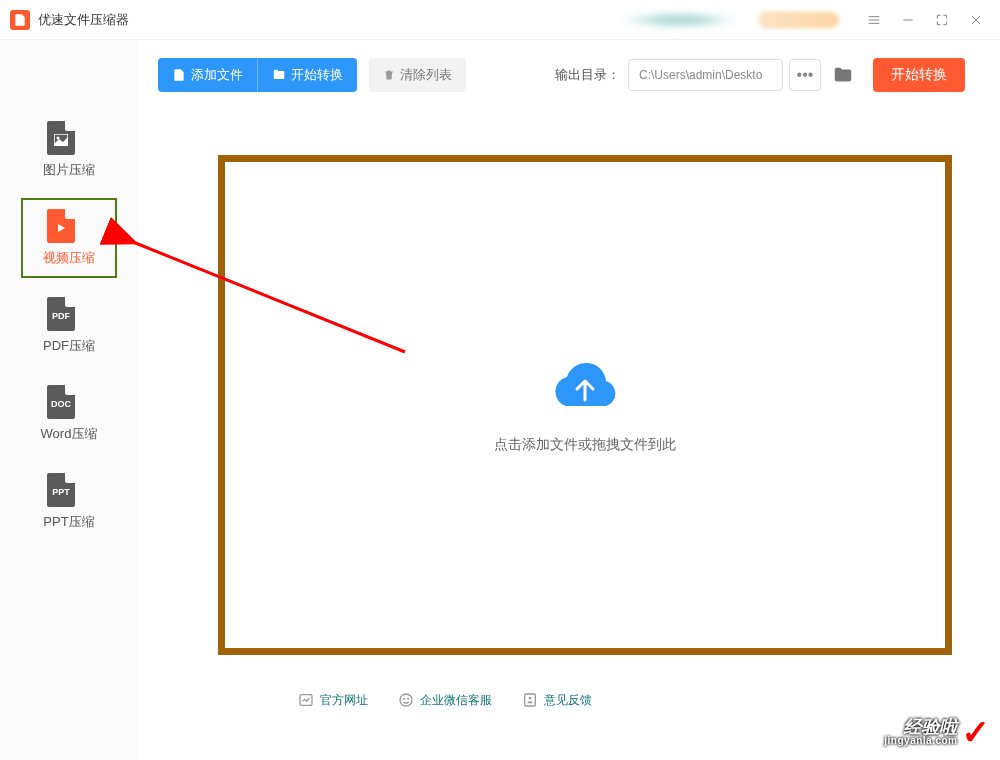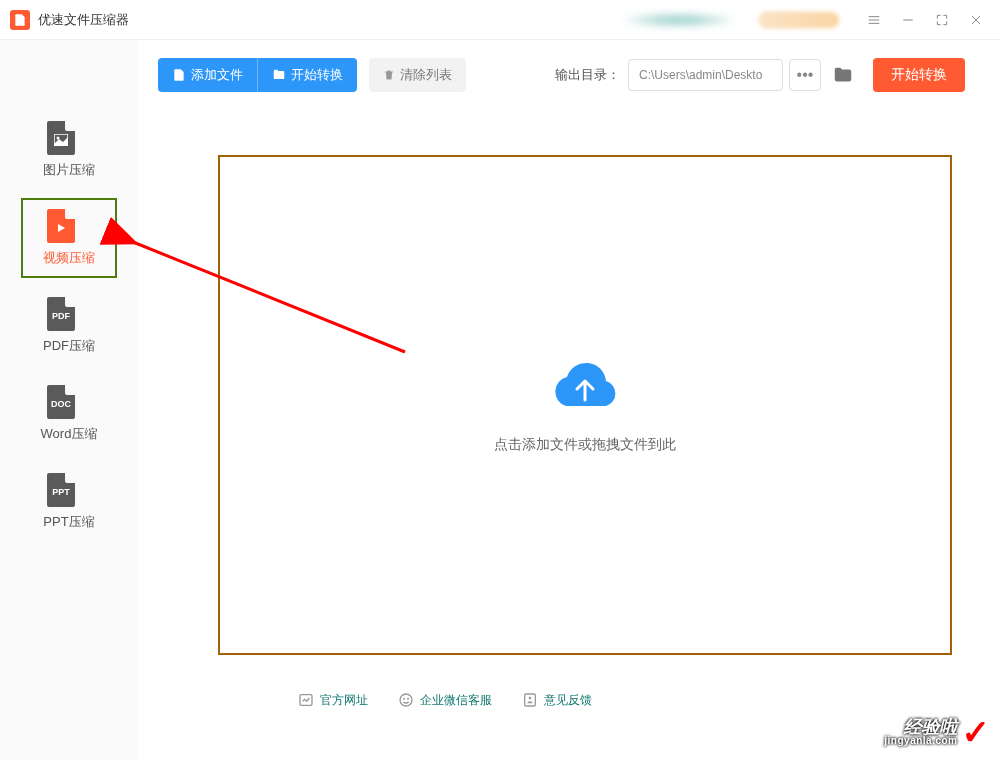--- a/index.html
+++ b/index.html
@@ -39,21 +39,21 @@
     .tb-clear { padding: 8px 14px; background: #f2f2f2; color: #777; font-size: 13px; border-radius: 4px; display: flex; align-items: center; gap: 5px; cursor: pointer; }
     .tb-clear svg { width: 12px; height: 14px; fill: #999; }
     .tb-spacer { flex: 1; }
     .out-label { font-size: 13px; color: #555; margin-right: 8px; text-align: right; }
     .out-path { width: 155px; height: 32px; border: 1px solid #ddd; border-radius: 4px; padding: 0 10px; font-size: 12px; color: #888; display: flex; align-items: center; overflow: hidden; white-space: nowrap; }
     .out-dots { width: 32px; height: 32px; border: 1px solid #ddd; border-radius: 4px; margin-left: 6px; display: flex; align-items: center; justify-content: center; color: #888; cursor: pointer; }
     .out-folder { width: 32px; height: 32px; display: flex; align-items: center; justify-content: center; margin-left: 6px; cursor: pointer; }
     .out-folder svg { width: 22px; height: 22px; fill: #777; }
     .start-btn { margin-left: 14px; background: #ff5a32; color: #fff; font-size: 14px; padding: 8px 18px; border-radius: 4px; cursor: pointer; }
     
-    .drop-area { margin: 45px 48px 20px 80px; height: 500px; border: 2px solid #a16207; display: flex; flex-direction: column; align-items: center; justify-content: center; background: #fff; }
+    .drop-area { margin: 45px 48px 20px 80px; height: 500px; border: 7px solid #a16207; display: flex; flex-direction: column; align-items: center; justify-content: center; background: #fff; }
     .cloud-icon svg { width: 78px; height: 58px; }
     .drop-text { margin-top: 18px; font-size: 14px; color: #666; }
     
     .footer { height: 50px; display: flex; align-items: center; padding-left: 160px; gap: 30px; }
     .foot-item { display: flex; align-items: center; gap: 6px; font-size: 12px; color: #0f766e; cursor: pointer; }
     .foot-item svg { width: 16px; height: 16px; fill: #999; }
     
     .watermark { position: absolute; right: 10px; bottom: 8px; display: flex; align-items: center; gap: 4px; pointer-events: none; }
     .wm-text { font-family: "STKaiti", cursive; font-style: italic; font-weight: bold; color: #fff; text-shadow: 0 0 3px #000, 0 0 3px #000; font-size: 18px; line-height: 1; text-align: right; }
     .wm-text .sub { font-size: 10px; display: block; font-style: normal; letter-spacing: 0.5px; }

